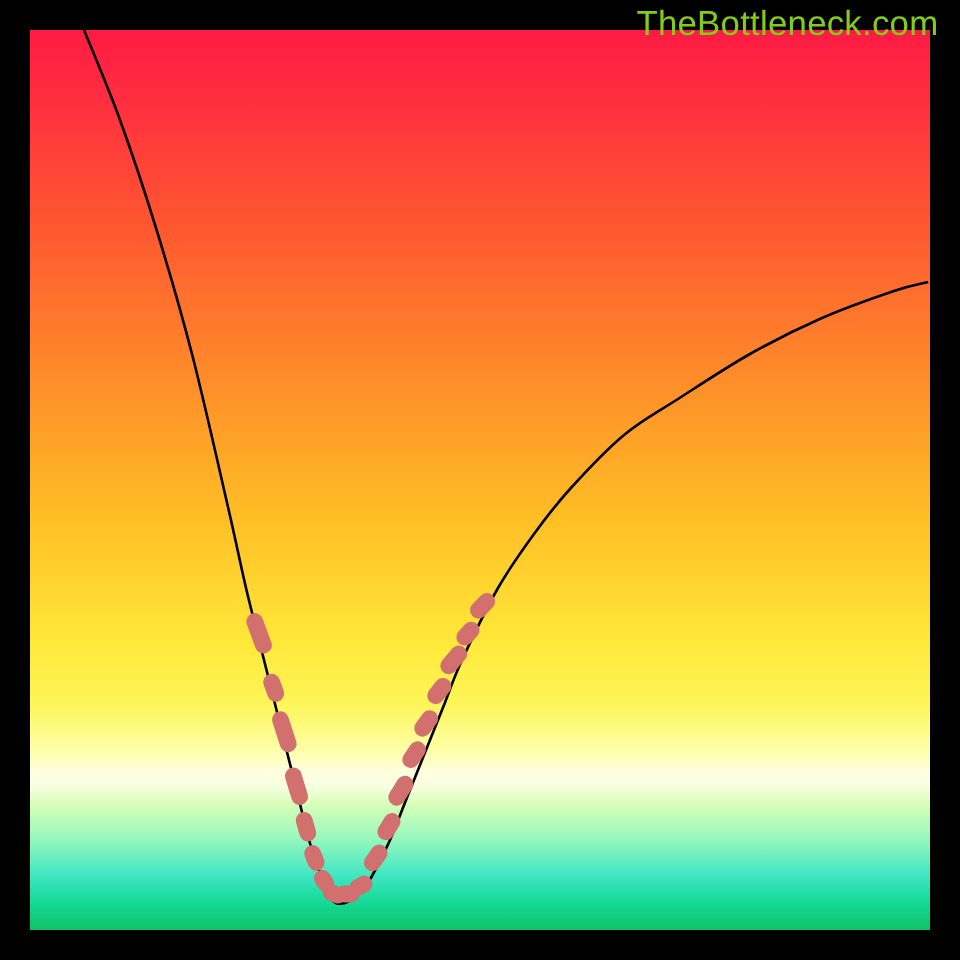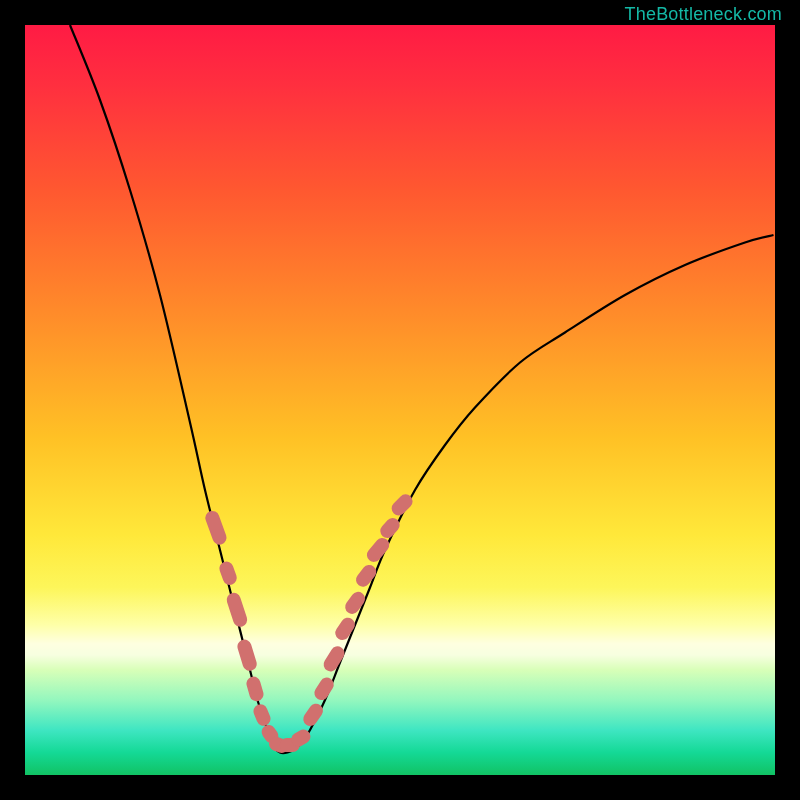--- a/index.html
+++ b/index.html
@@ -14,23 +14,23 @@
     position: relative;
     width: 800px;
     height: 800px;
     background: #000;
   }
   .watermark {
     position: absolute;
     top: 4px;
     right: 18px;
     font-family: Arial, Helvetica, sans-serif;
-    font-size: 18px;
+    font-size: 29px;
     font-weight: 500;
-    color: #14b8a6;
+    color: #84cc16;
     letter-spacing: 0.2px;
     z-index: 20;
   }
   .plot-area {
     position: absolute;
     left: 25px;
     top: 25px;
     width: 750px;
     height: 750px;
     z-index: 1;

